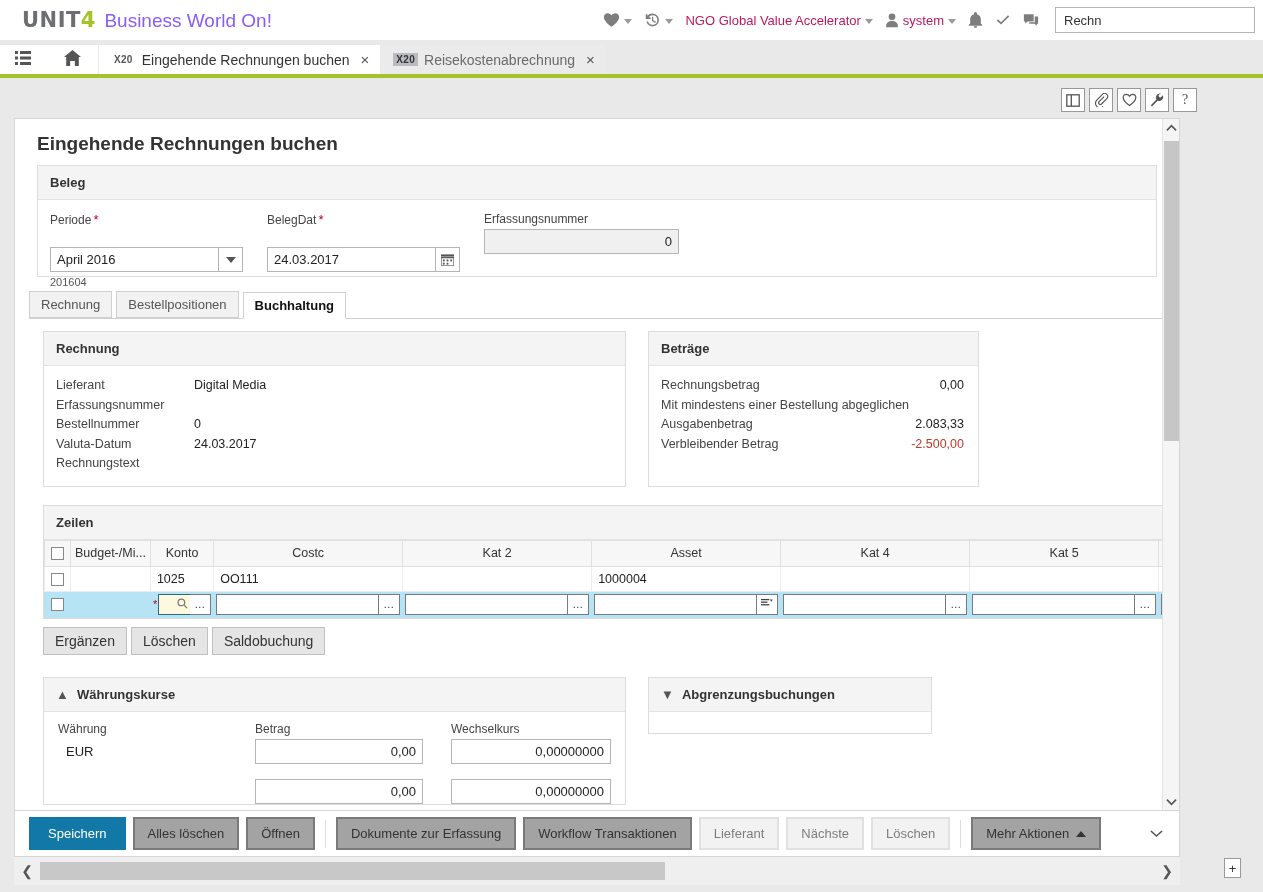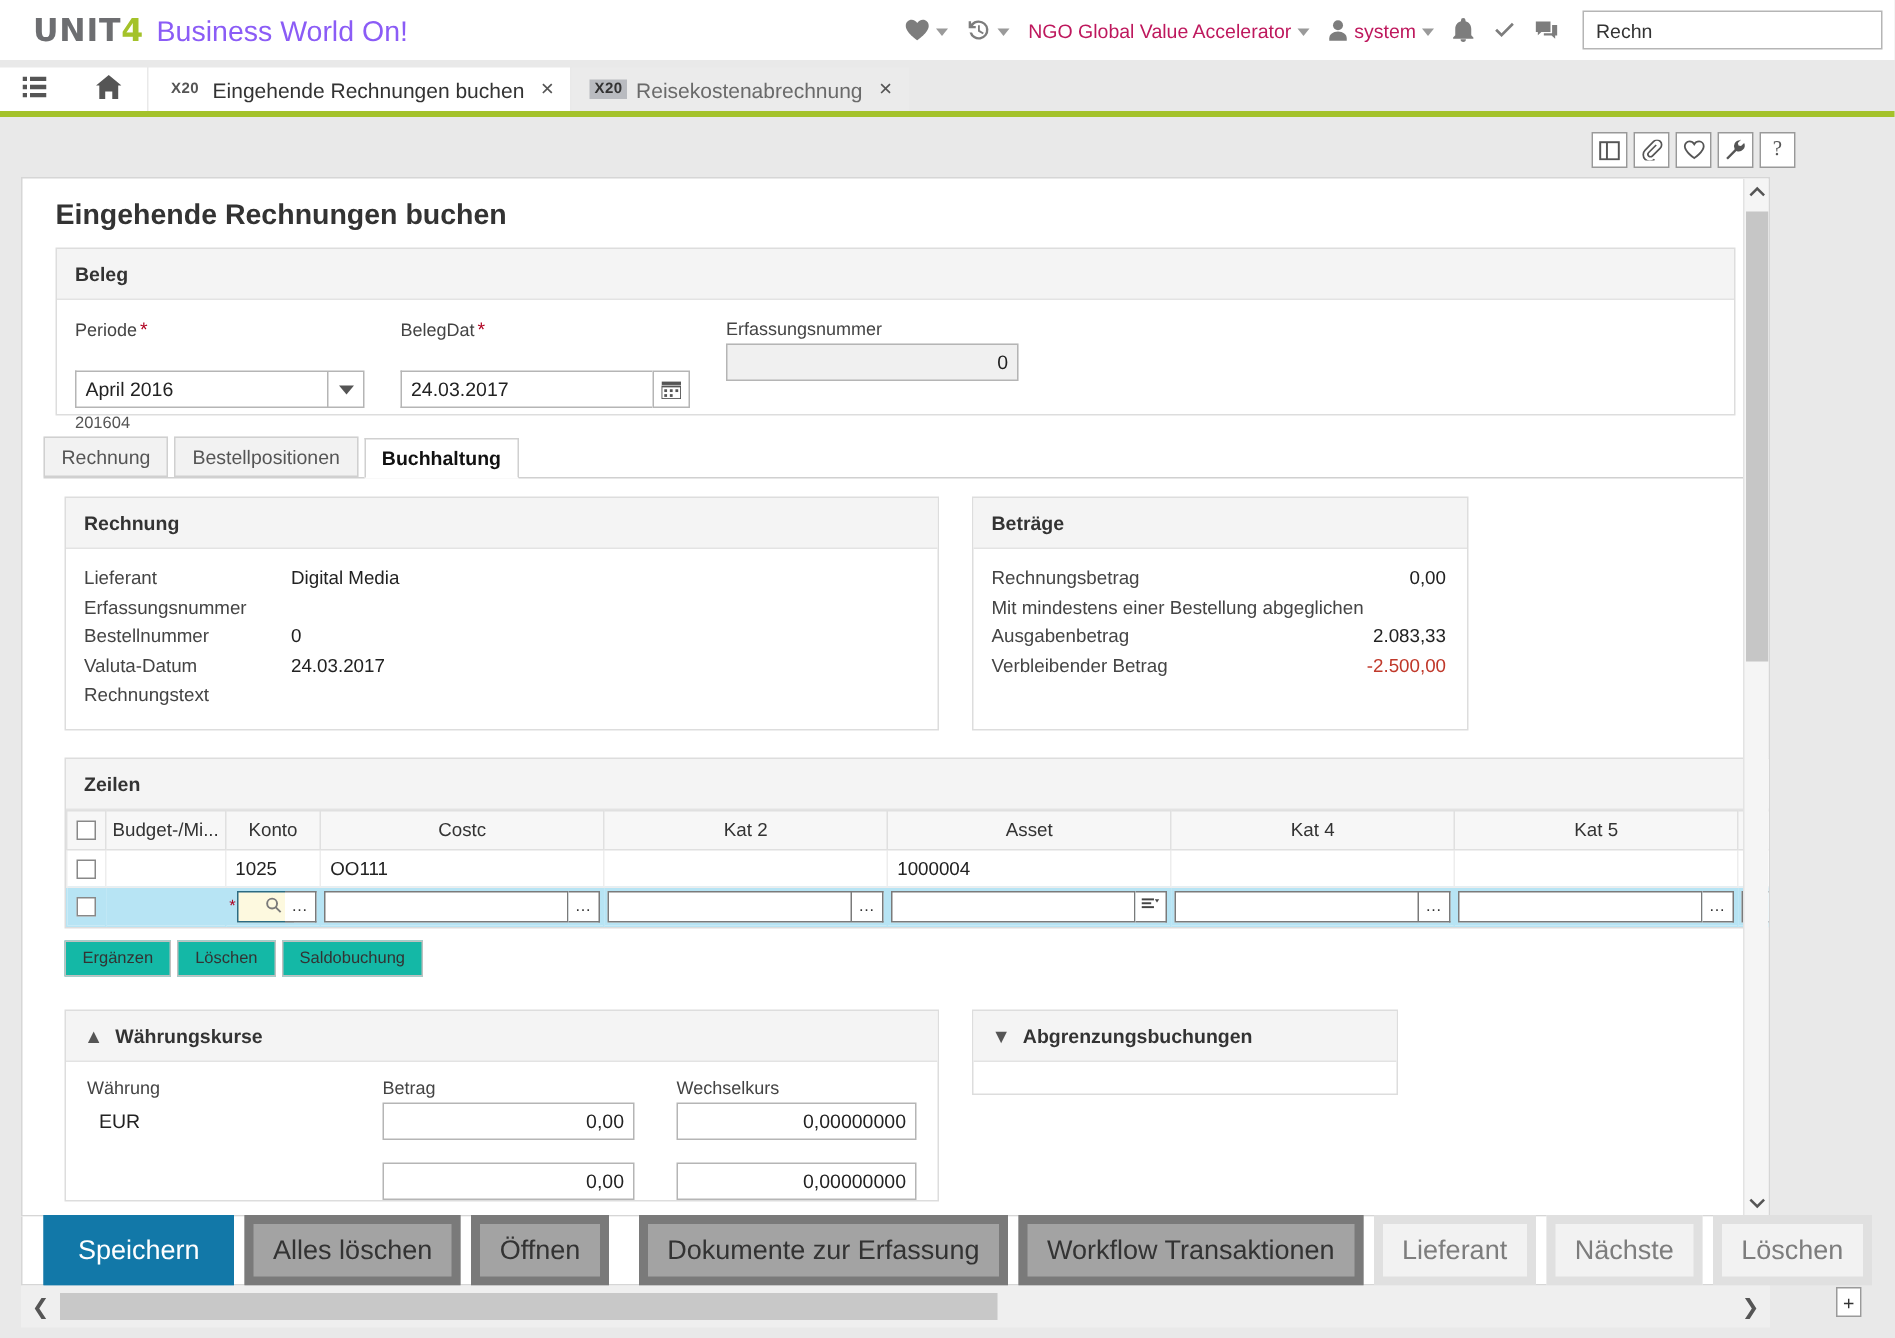--- a/index.html
+++ b/index.html
@@ -229,22 +229,22 @@
     width: 21px; height: 21px; border: 1px solid #7a7a7a;
     border-left: none; background: #fff; display: flex;
     align-items: center; justify-content: center;
     font-size: 11px; color: #333; cursor: pointer;
     letter-spacing: 1px; flex: none;
   }
   .cell-star { color: #b00020; font-size: 11px; margin-right: 1px; }
 
   .grid-btns { display: flex; gap: 4px; margin: 8px 0 0 14px; }
   .gbtn {
-    border: 1px solid #c0c0c0; background: #14b8a6; color: #333;
-    font-size: 11px; padding: 5px 11px; cursor: pointer;
+    border: 1px solid #c0c0c0; background: #e5e5e5; color: #333;
+    font-size: 14px; padding: 5px 11px; cursor: pointer;
     font-family: "Liberation Sans", sans-serif;
   }
 
   .wk-row { display: flex; gap: 22px; margin: 22px 0 0 14px; }
   .cur-fields { display: flex; padding: 10px 14px 0 14px; gap: 28px; }
 
   
   .vscroll {
     position: absolute; right: 0; top: 0; width: 17px; height: 691px;
     background: #f5f5f5; border-left: 1px solid #e3e3e3;
@@ -259,22 +259,22 @@
   }
 
   
   .actionbar {
     position: absolute; left: 14px; top: 811px;
     width: 1166px; height: 46px;
     background: #fff; border: 1px solid #d6d6d6; border-top: none;
     display: flex; align-items: center; padding-left: 14px; gap: 7px;
   }
   .abtn {
-    border: 6px solid #84cc16; background: #fafafa; color: #333;
-    font-size: 18px; padding: 7px 13px; cursor: pointer;
+    border: 2px solid #84cc16; background: #fafafa; color: #333;
+    font-size: 13px; padding: 7px 13px; cursor: pointer;
     font-family: "Liberation Sans", sans-serif; white-space: nowrap;
   }
   .abtn.primary {
     background: #1278a8; border-color: #1278a8; color: #fff;
     padding: 7px 17px;
   }
   .abtn.muted { color: #7d7d7d; background: #f2f2f2; border-color: #e0e0e0; }
   .abtn.dark { border-color: #7a7a7a; background: #a3a3a3; }
   .vdiv { width: 1px; height: 28px; background: #ddd; margin: 0 3px; }
   .caret-up {

